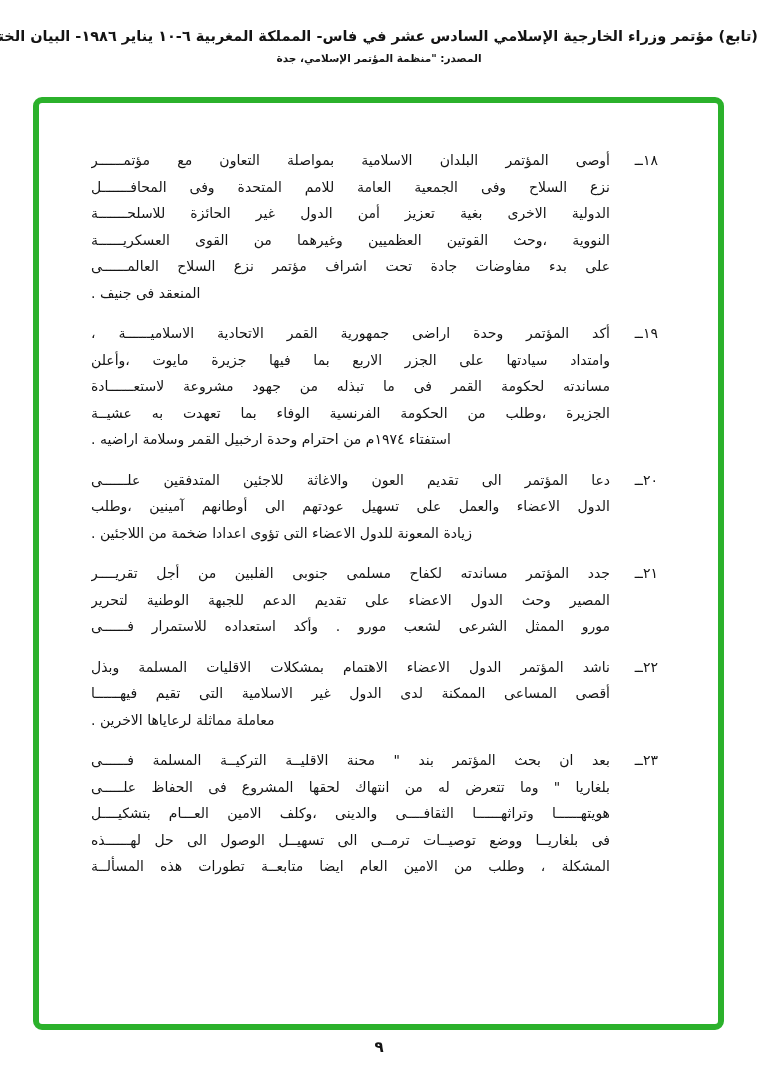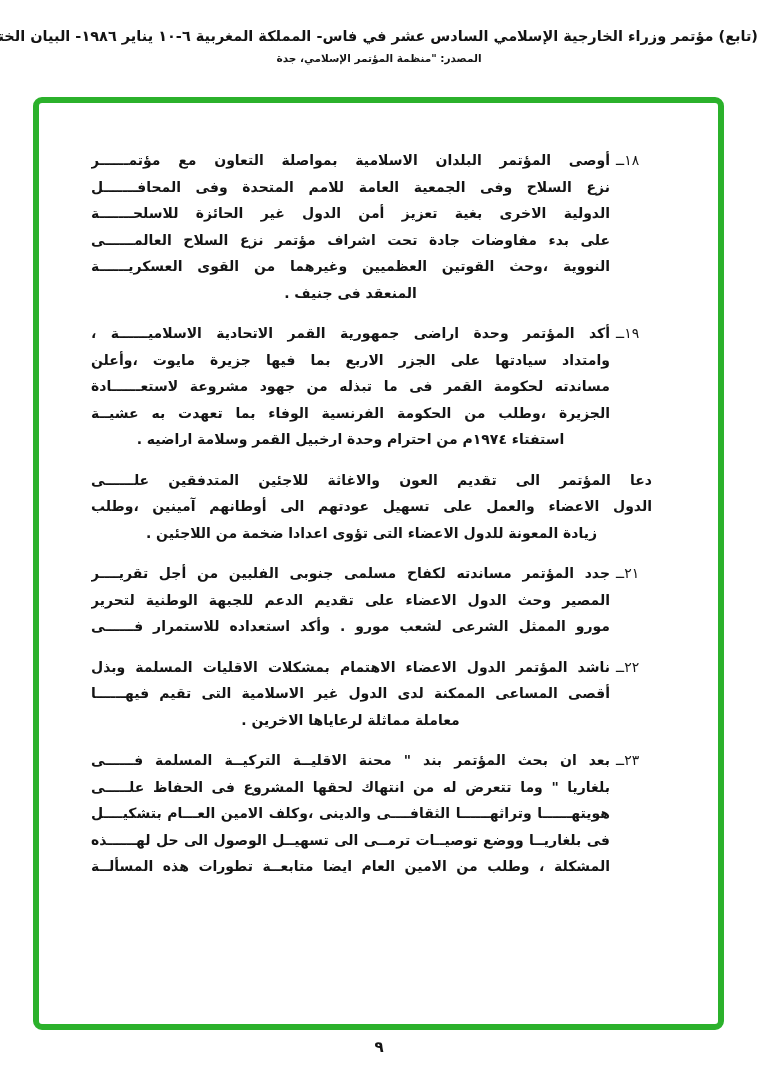--- a/index.html
+++ b/index.html
@@ -20,26 +20,26 @@
     position:absolute;left:33px;top:97px;width:691px;height:933px;
     border:6px solid #2bb12b;border-radius:9px;box-sizing:border-box;
     background:#ffffff;
   }
   .content{
     position:absolute;inset:0;padding:44px 60px 20px 52px;direction:rtl;
     box-sizing:border-box;
   }
   .para{display:flex;margin-bottom:14px;}
   .num{
-    flex:none;width:42px;font-size:14px;line-height:26.5px;text-align:left;
+    flex:none;width:42px;font-size:14px;line-height:26.5px;text-align:right;
     letter-spacing:0;
   }
-  .lines{flex:1;min-width:0;margin-right:6px;font-weight:bold;}
+  .lines{flex:1;min-width:0;margin-right:6px;}
   .line{
-    font-size:14px;line-height:26.5px;text-align:center;white-space:nowrap;
+    font-size:14px;line-height:26.5px;text-align:left;white-space:nowrap;
     overflow:hidden;
   }
   .line.j{
     white-space:normal;text-align:justify;text-align-last:justify;
     height:26.5px;
   }
   .footer{
     position:absolute;left:0;right:0;top:1038px;text-align:center;
     font-weight:bold;font-size:15px;
   }
@@ -53,36 +53,37 @@
 </div>
 
 <div class="green-box" style="border-color: rgb(43, 177, 43);">
   <div class="content">
       <div class="para">
         <div class="num">١٨ــ</div>
         <div class="lines">
           <div class="line j">أوصى المؤتمر البلدان الاسلامية بمواصلة التعاون مع مؤتمــــــر</div>
           <div class="line j">نزع السلاح وفى الجمعية العامة للامم المتحدة وفى المحافـــــــل</div>
           <div class="line j">الدولية الاخرى بغية تعزيز أمن الدول غير الحائزة للاسلحـــــــة</div>
+          <div class="line j">النووية ،وحث القوتين العظميين وغيرهما من القوى العسكريــــــة</div>
           <div class="line j">على بدء مفاوضات جادة تحت اشراف مؤتمر نزع السلاح العالمــــــى</div>
-          <div class="line j">النووية ،وحث القوتين العظميين وغيرهما من القوى العسكريــــــة</div>
           <div class="line">المنعقد فى جنيف .</div>
         </div>
       </div>
       <div class="para">
         <div class="num">١٩ــ</div>
         <div class="lines">
           <div class="line j">أكد المؤتمر وحدة اراضى جمهورية القمر الاتحادية الاسلاميــــــة ،</div>
           <div class="line j">وامتداد سيادتها على الجزر الاربع بما فيها جزيرة مايوت ،وأعلن</div>
           <div class="line j">مساندته لحكومة القمر فى ما تبذله من جهود مشروعة لاستعــــــادة</div>
           <div class="line j">الجزيرة ،وطلب من الحكومة الفرنسية الوفاء بما تعهدت به عشيــة</div>
           <div class="line">استفتاء ١٩٧٤م من احترام وحدة ارخبيل القمر وسلامة اراضيه .</div>
         </div>
       </div>
       <div class="para">
+        <div class="num">٢٠ــ</div>
         <div class="lines">
           <div class="line j">دعا المؤتمر الى تقديم العون والاغاثة للاجئين المتدفقين علــــــى</div>
           <div class="line j">الدول الاعضاء والعمل على تسهيل عودتهم الى أوطانهم آمينين ،وطلب</div>
           <div class="line">زيادة المعونة للدول الاعضاء التى تؤوى اعدادا ضخمة من اللاجئين .</div>
         </div>
       </div>
       <div class="para">
         <div class="num">٢١ــ</div>
         <div class="lines">
           <div class="line j">جدد المؤتمر مساندته لكفاح مسلمى جنوبى الفلبين من أجل تقريــــر</div>

